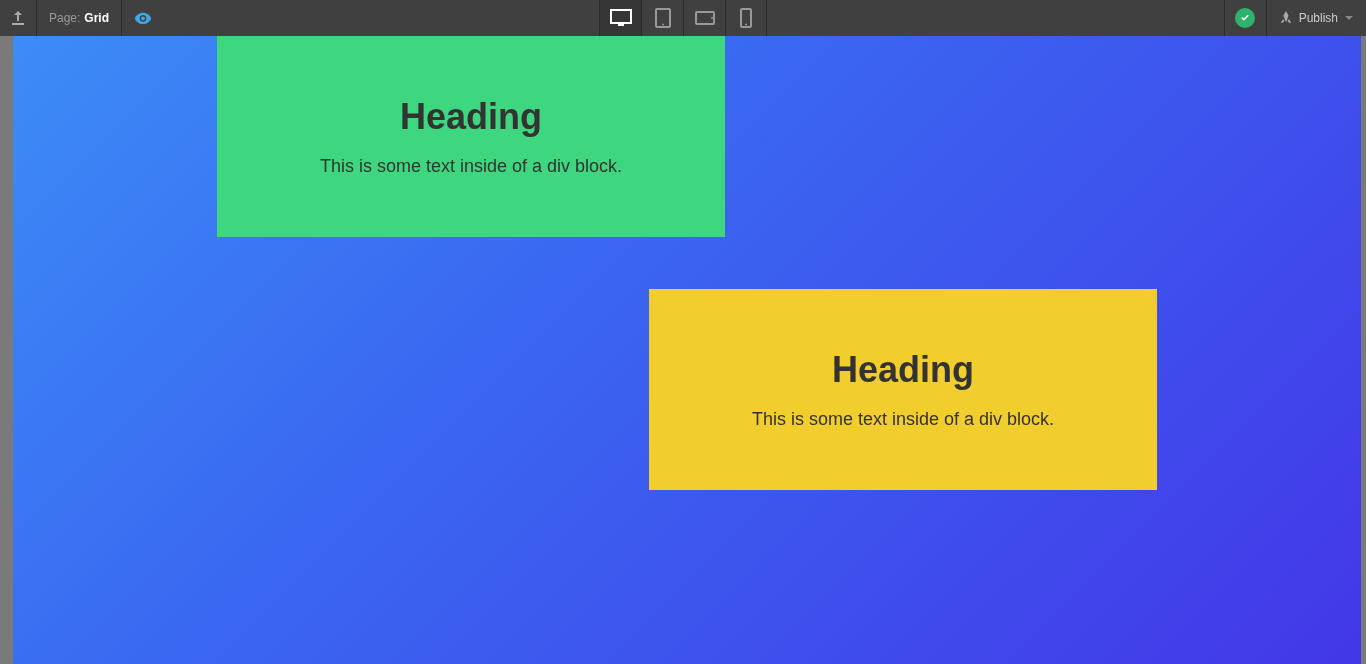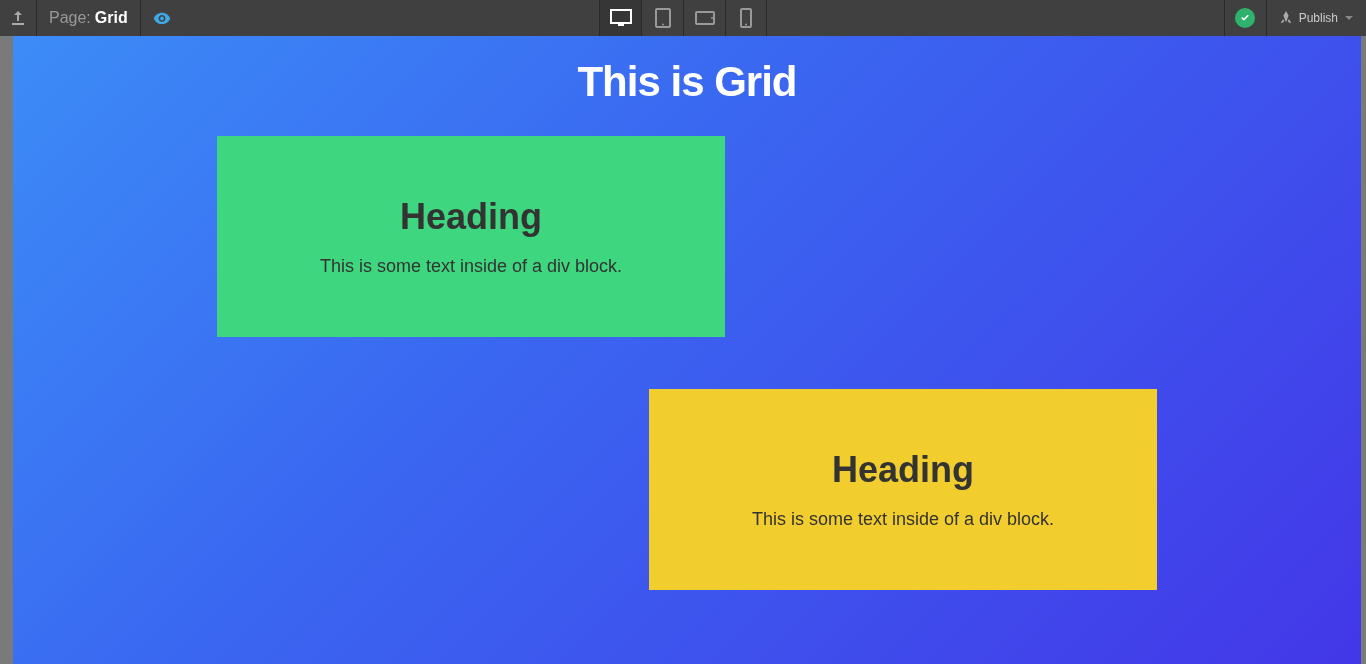--- a/index.html
+++ b/index.html
@@ -41,21 +41,21 @@
       height: 16px;
       fill: #aaa;
     }
     .page-selector {
       height: 100%;
       display: flex;
       align-items: center;
       padding: 0 12px;
       border-right: 1px solid #2a2a2a;
       cursor: pointer;
-      font-size: 16px;
+      font-size: 12px;
       color: #ccc;
     }
     .page-selector .page-label {
       color: #999;
       margin-right: 4px;
     }
     .page-selector .page-name {
       color: #fff;
       font-weight: bold;
     }
@@ -282,21 +282,20 @@
       <span>Publish</span>
       <svg class="chevron" viewBox="0 0 10 10">
           <path d="M1 3l4 4 4-4z"></path>
         </svg>
     </div>
   </div>
 </div>
 
 <div class="canvas-wrapper">
   <div class="canvas">
-    <h1 class="main-title">This is Grid</h1>
     <div class="grid-container">
       <div class="grid-row row-1">
         <div class="card green">
           <h2 class="card-heading">Heading</h2>
           <p class="card-text">This is some text inside of a div block.</p>
         </div>
       </div>
       <div class="grid-row row-2">
         <div class="card yellow">
           <h2 class="card-heading">Heading</h2>

